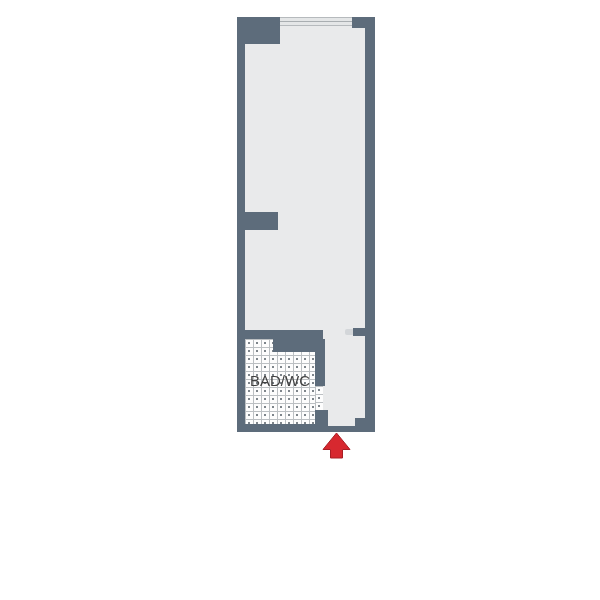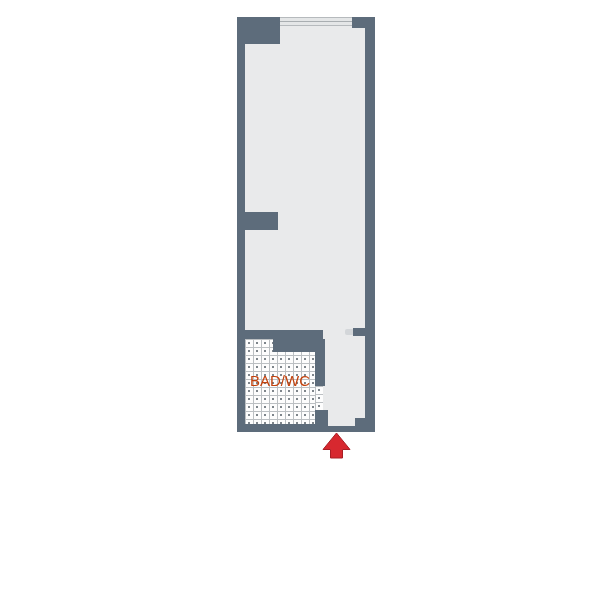--- a/index.html
+++ b/index.html
@@ -73,21 +73,21 @@
   
   .entrance-threshold {
     left: 328px; top: 424px; width: 27px; height: 2px;
     background: var(--floor, #e9eaeb);
   }
 
   
   .bath-label {
     left: 245px; top: 372px; width: 70px; height: 17px;
     font-size: 15px; line-height: 17px;
-    color: #c2410c;
+    color: #404040;
     text-align: center;
     letter-spacing: 0px;
     white-space: nowrap;
   }
 
   
   .entrance-arrow { left: 322px; top: 432px; width: 29px; height: 27px; }
 </style>
 </head>
 <body>

